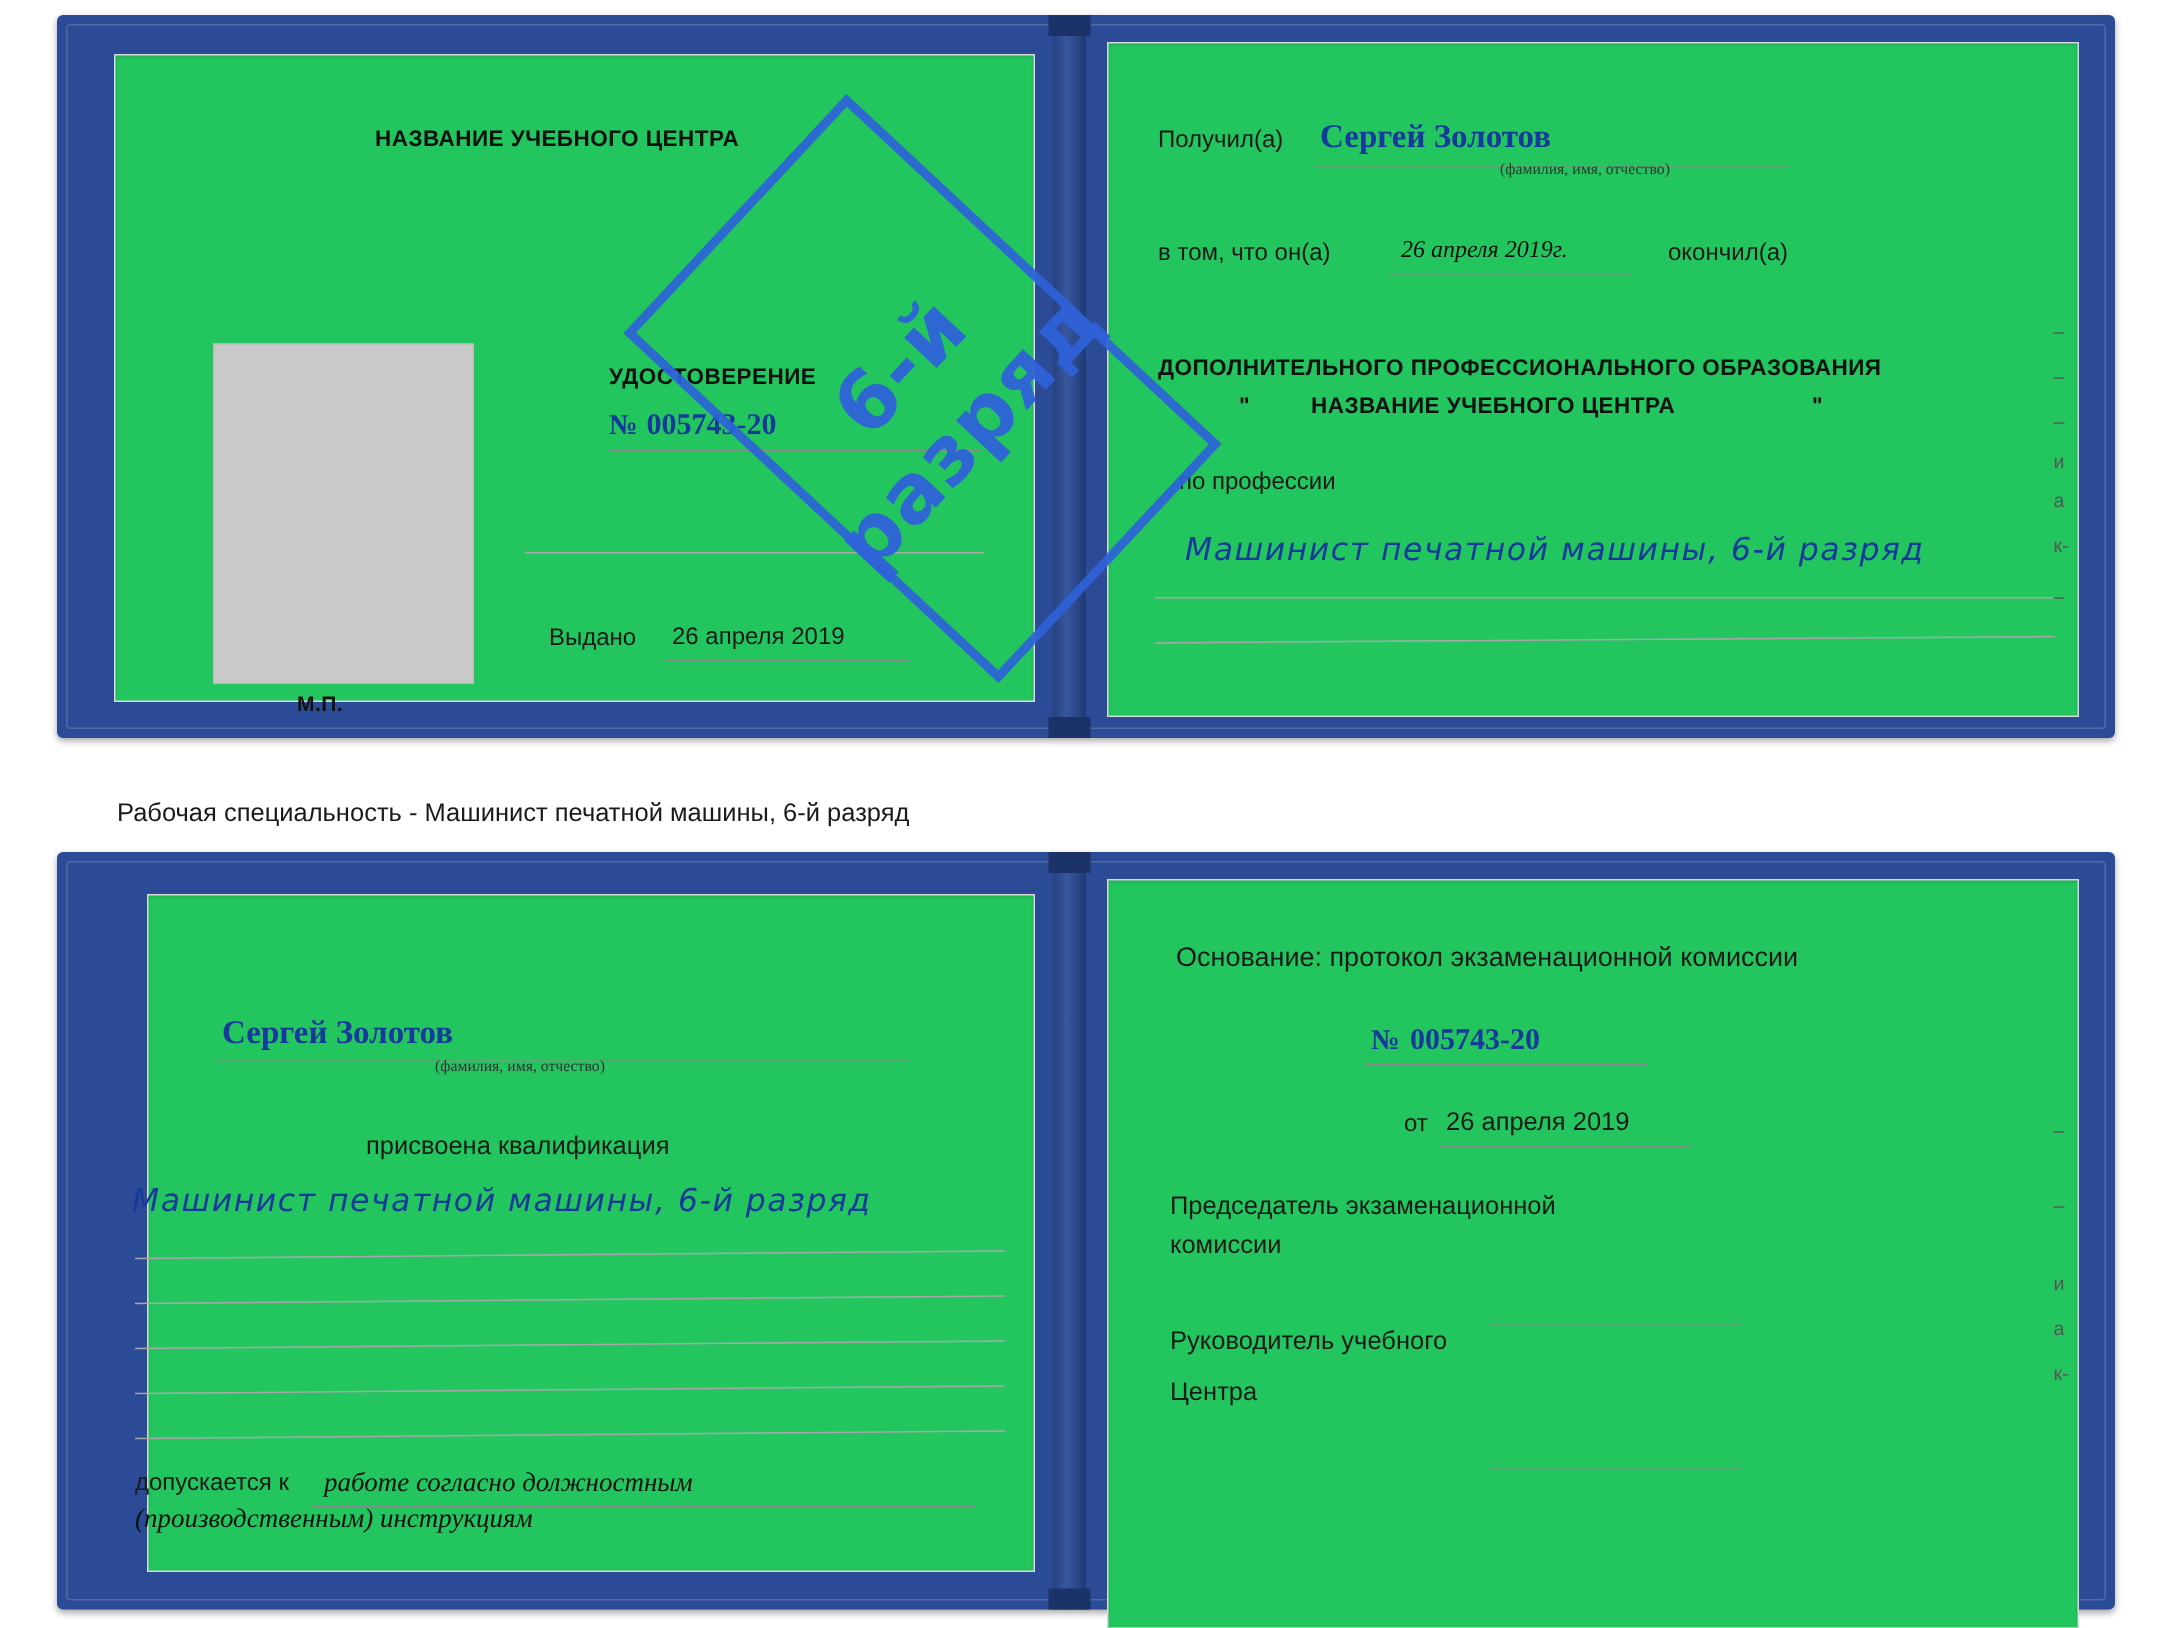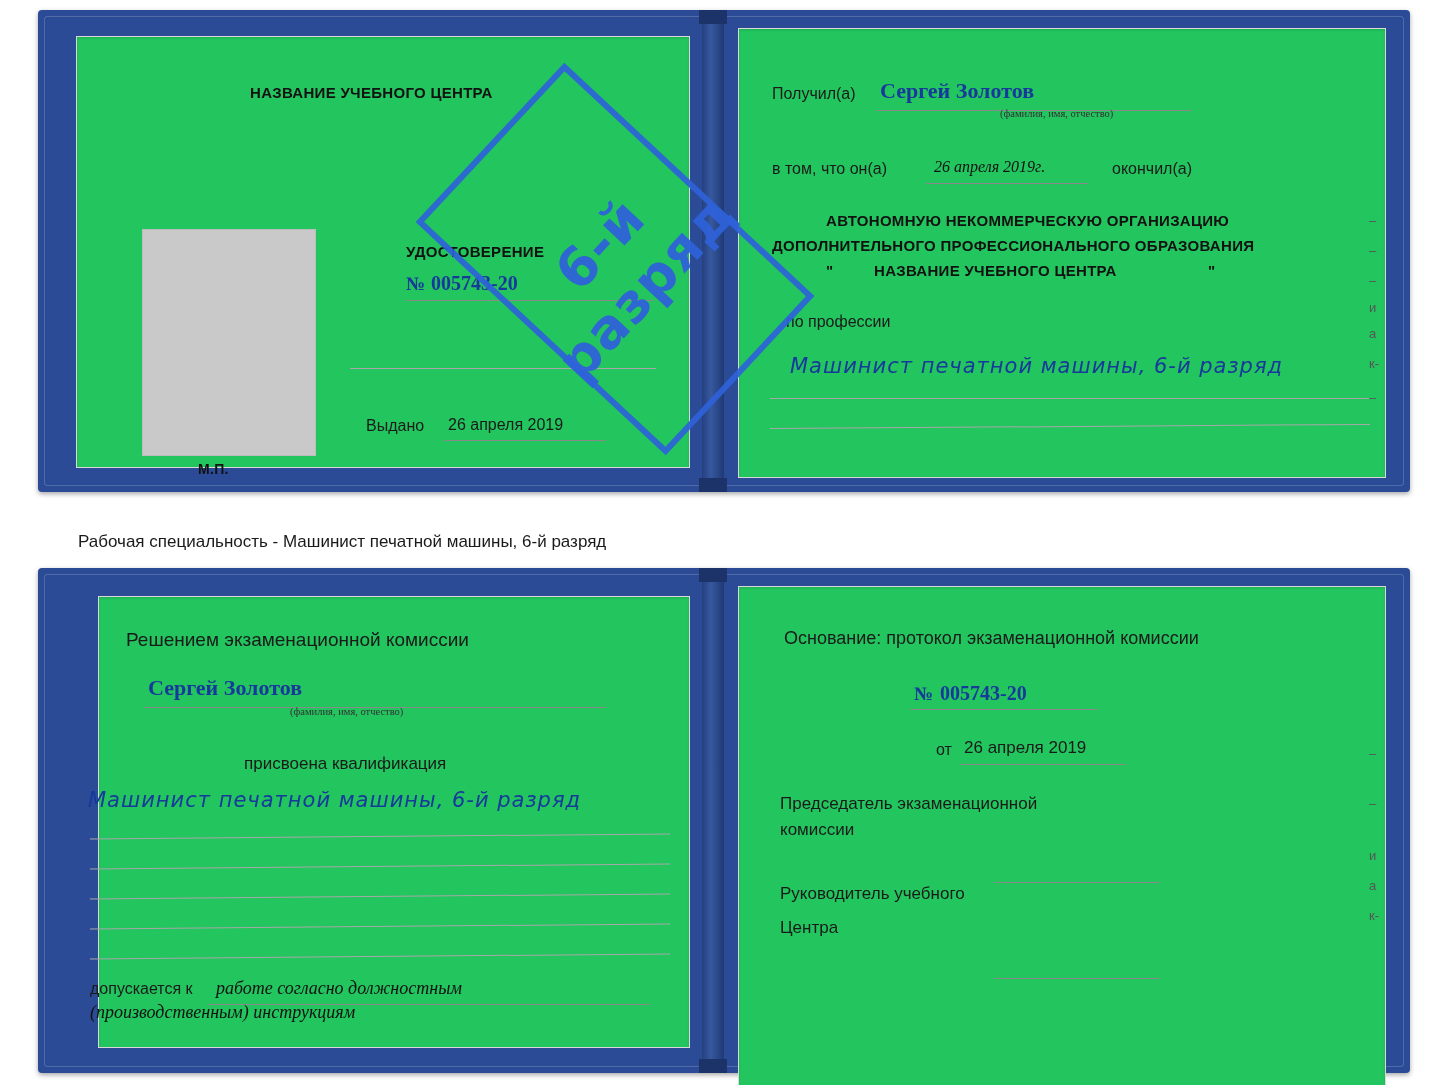--- a/index.html
+++ b/index.html
@@ -197,21 +197,20 @@
     <div class="txt lbl" style="left:34px; top:57px; font-size:16px;">Получил(а)</div>
     <div class="txt hand-b" style="left:142px; top:50px; font-size:22px;">Сергей Золотов</div>
     <div class="underline-field" style="left:138px; top:82px; width:316px;"></div>
     <div class="txt tiny" style="left:262px; top:80px;">(фамилия, имя, отчество)</div>
 
     <div class="txt lbl" style="left:34px; top:132px; font-size:16px;">в том, что он(а)</div>
     <div class="txt serif-it" style="left:196px; top:130px;">26 апреля 2019г.</div>
     <div class="underline-field" style="left:188px; top:155px; width:162px;"></div>
     <div class="txt lbl" style="left:374px; top:132px; font-size:16px;">окончил(а)</div>
 
-    <div class="txt lbl-b" style="left:88px; top:184px;">АВТОНОМНУЮ НЕКОММЕРЧЕСКУЮ ОРГАНИЗАЦИЮ</div>
     <div class="txt lbl-b" style="left:34px; top:209px;">ДОПОЛНИТЕЛЬНОГО ПРОФЕССИОНАЛЬНОГО ОБРАЗОВАНИЯ</div>
     <div class="txt lbl-b" style="left:88px; top:234px;">"</div>
     <div class="txt lbl-b" style="left:136px; top:234px;">НАЗВАНИЕ УЧЕБНОГО ЦЕНТРА</div>
     <div class="txt lbl-b" style="left:470px; top:234px;">"</div>
 
     <div class="txt lbl" style="left:48px; top:285px; font-size:16px;">по профессии</div>
 
     <div class="txt hand" style="left:52px; top:326px; font-size:21px;">Машинист печатной машины, 6-й разряд</div>
 
     <div class="rule" style="left:32px; top:370px; width:600px;"></div>
@@ -239,21 +238,20 @@
 <div class="book bottom">
 
   <div class="spine">
     <div class="spine-notch t"></div>
     <div class="spine-notch b"></div>
   </div>
 
   <div class="page left">
     <div class="page-inner-border"></div>
 
-    <div class="txt lbl" style="left:28px; top:33px; font-size:19px;">Решением экзаменационной комиссии</div>
 
     <div class="txt hand-b" style="left:50px; top:79px; font-size:22px;">Сергей Золотов</div>
     <div class="underline-field" style="left:46px; top:111px; width:462px;"></div>
     <div class="txt tiny" style="left:192px; top:110px;">(фамилия, имя, отчество)</div>
 
     <div class="txt lbl" style="left:146px; top:158px; font-size:17px;">присвоена квалификация</div>
 
     <div class="txt hand" style="left:-10px; top:192px; font-size:21px;">Машинист печатной машины, 6-й разряд</div>
 
     <div class="rule" style="left:-8px; top:240px; width:580px; transform:rotate(-0.5deg);"></div>

